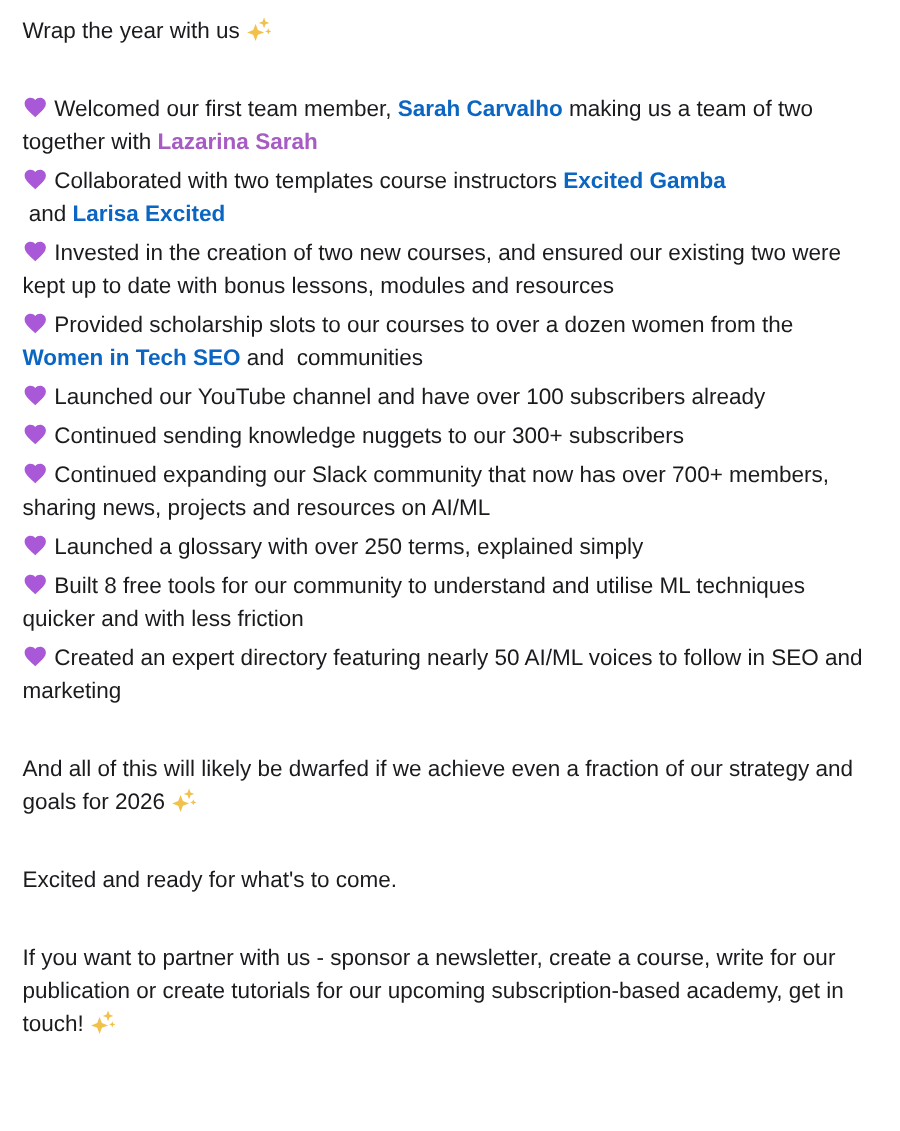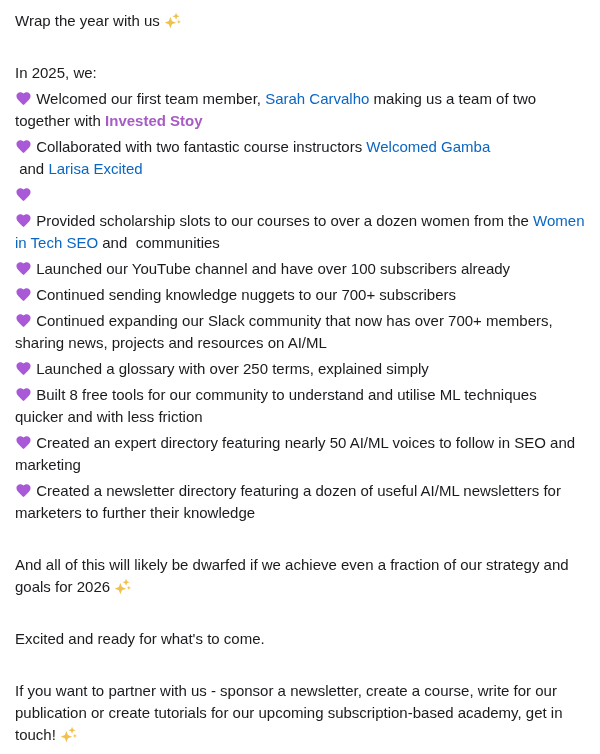--- a/index.html
+++ b/index.html
@@ -21,21 +21,21 @@
   }
   .para {
     margin: 4px;
     word-wrap: break-word;
   }
   .spacer {
     height: 22px;
   }
   .link {
     color: var(--link, #0a66c2);
-    font-weight: 400;
+    font-weight: 700;
     text-decoration: none;
     cursor: pointer;
   }
   .mention {
     color: var(--mention, #a75cc4);
     font-weight: 700;
     cursor: pointer;
   }
   .icon {
     width: 17px;
@@ -58,54 +58,50 @@
       <polygon points="21,11 21.8,13.2 24,14 21.8,14.8 21,17 20.2,14.8 18,14 20.2,13.2"></polygon>
     </g>
   </defs>
 </svg>
 
 <div class="post" id="post-root">
     <p class="para"><span>Wrap the year with us </span><svg viewBox="0 0 24 24" class="icon icon-sparkles">
         <use href="#tpl-sparkles-icon"></use>
       </svg></p>
     <div class="spacer"></div>
-    <p class="para"><span>In 2025, we:</span></p>
     <p class="para"><svg viewBox="0 0 24 24" class="icon icon-heart">
         <use href="#tpl-purple-heart-icon"></use>
-      </svg><span> Welcomed our first team member, </span><a class="link">Sarah Carvalho</a><span> making us a team of two together with </span><span class="mention">Invested Stoy</span></p>
+      </svg><span> Welcomed our first team member, </span><a class="link">Sarah Carvalho</a><span> making us a team of two together with </span><span class="mention">Lazarina Sarah</span></p>
     <p class="para"><svg viewBox="0 0 24 24" class="icon icon-heart">
         <use href="#tpl-purple-heart-icon"></use>
-      </svg><span> Collaborated with two fantastic course instructors </span><a class="link">Welcomed Gamba</a><br><span>&nbsp;and </span><a class="link">Larisa Excited</a></p>
+      </svg><span> Collaborated with two templates course instructors </span><a class="link">Excited Gamba</a><br><span>&nbsp;and </span><a class="link">Larisa Excited</a></p>
     <p class="para"><svg viewBox="0 0 24 24" class="icon icon-heart">
         <use href="#tpl-purple-heart-icon"></use>
-      </svg></p>
+      </svg><span> Invested in the creation of two new courses, and ensured our existing two were kept up to date with bonus lessons, modules and resources</span></p>
     <p class="para"><svg viewBox="0 0 24 24" class="icon icon-heart">
         <use href="#tpl-purple-heart-icon"></use>
       </svg><span> Provided scholarship slots to our courses to over a dozen women from the </span><a class="link">Women in Tech SEO</a><span> and &nbsp;communities</span></p>
     <p class="para"><svg viewBox="0 0 24 24" class="icon icon-heart">
         <use href="#tpl-purple-heart-icon"></use>
       </svg><span> Launched our YouTube channel and have over 100 subscribers already</span></p>
     <p class="para"><svg viewBox="0 0 24 24" class="icon icon-heart">
         <use href="#tpl-purple-heart-icon"></use>
-      </svg><span> Continued sending knowledge nuggets to our 700+ subscribers</span></p>
+      </svg><span> Continued sending knowledge nuggets to our 300+ subscribers</span></p>
     <p class="para"><svg viewBox="0 0 24 24" class="icon icon-heart">
         <use href="#tpl-purple-heart-icon"></use>
       </svg><span> Continued expanding our Slack community that now has over 700+ members, sharing news, projects and resources on AI/ML</span></p>
     <p class="para"><svg viewBox="0 0 24 24" class="icon icon-heart">
         <use href="#tpl-purple-heart-icon"></use>
       </svg><span> Launched a glossary with over 250 terms, explained simply</span></p>
     <p class="para"><svg viewBox="0 0 24 24" class="icon icon-heart">
         <use href="#tpl-purple-heart-icon"></use>
       </svg><span> Built 8 free tools for our community to understand and utilise ML techniques quicker and with less friction</span></p>
     <p class="para"><svg viewBox="0 0 24 24" class="icon icon-heart">
         <use href="#tpl-purple-heart-icon"></use>
       </svg><span> Created an expert directory featuring nearly 50 AI/ML voices to follow in SEO and marketing</span></p>
-    <p class="para"><svg viewBox="0 0 24 24" class="icon icon-heart">
-        <use href="#tpl-purple-heart-icon"></use>
-      </svg><span> Created a newsletter directory featuring a dozen of useful AI/ML newsletters for marketers to further their knowledge</span></p>
     <div class="spacer"></div>
     <p class="para"><span>And all of this will likely be dwarfed if we achieve even a fraction of our strategy and goals for 2026 </span><svg viewBox="0 0 24 24" class="icon icon-sparkles">
         <use href="#tpl-sparkles-icon"></use>
       </svg></p>
     <div class="spacer"></div>
     <p class="para"><span>Excited and ready for what's to come.</span></p>
     <div class="spacer"></div>
     <p class="para"><span>If you want to partner with us - sponsor a newsletter, create a course, write for our publication or create tutorials for our upcoming subscription-based academy, get in touch! </span><svg viewBox="0 0 24 24" class="icon icon-sparkles">
         <use href="#tpl-sparkles-icon"></use>
       </svg></p>

